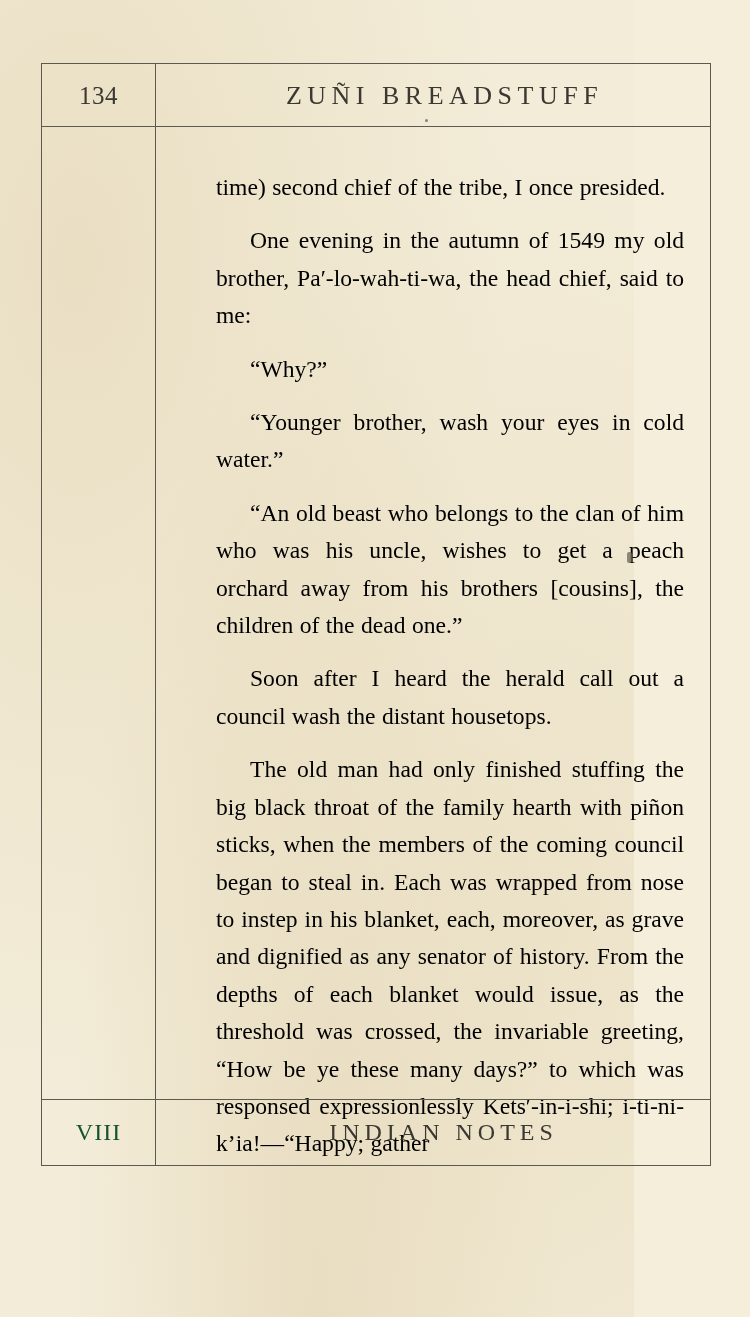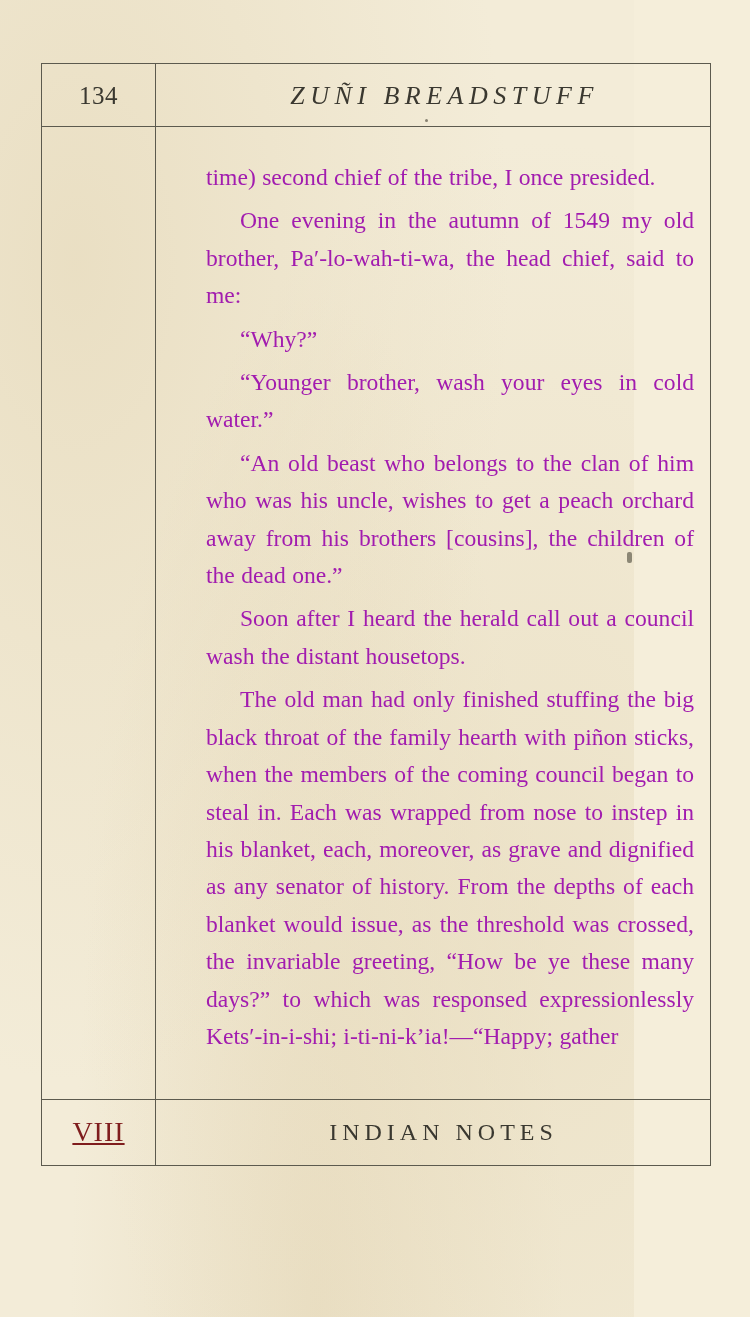--- a/index.html
+++ b/index.html
@@ -88,35 +88,33 @@
     right: 0;
     height: 63px;
     display: flex;
     align-items: center;
     justify-content: center;
     font-size: 26px;
     letter-spacing: 5.5px;
     color: #3a3830;
     padding-left: 24px;
     box-sizing: border-box;
-    font-style: italic;
   }
   .chapter-mark {
     position: absolute;
     left: 0;
     bottom: 0;
     width: 113px;
     height: 66px;
     display: flex;
     align-items: center;
     justify-content: center;
-    font-size: 28px;
+    font-size: 24px;
     letter-spacing: 1px;
-    color: #7f1d1d;
-    text-decoration: underline;
+    color: #14532d;
   }
   .series-title {
     position: absolute;
     left: 113px;
     bottom: 0;
     right: 0;
     height: 66px;
     display: flex;
     align-items: center;
     justify-content: center;
@@ -129,24 +127,24 @@
   .body-col {
     position: absolute;
     left: 113px;
     top: 63px;
     right: 0;
     bottom: 66px;
     padding: 26px 10px 0 45px;
     box-sizing: border-box;
   }
   .body-col p {
-    margin: 6px;
+    margin: 16px;
     font-size: 23.6px;
     line-height: 37.4px;
-    color: #a21caf;
+    color: #000000;
     text-align: justify;
     text-justify: inter-word;
     word-spacing: 0.5px;
   }
   .body-col p.indent {
     text-indent: 34px;
   }
   .body-col p.cont {
     text-indent: 0;
   }

